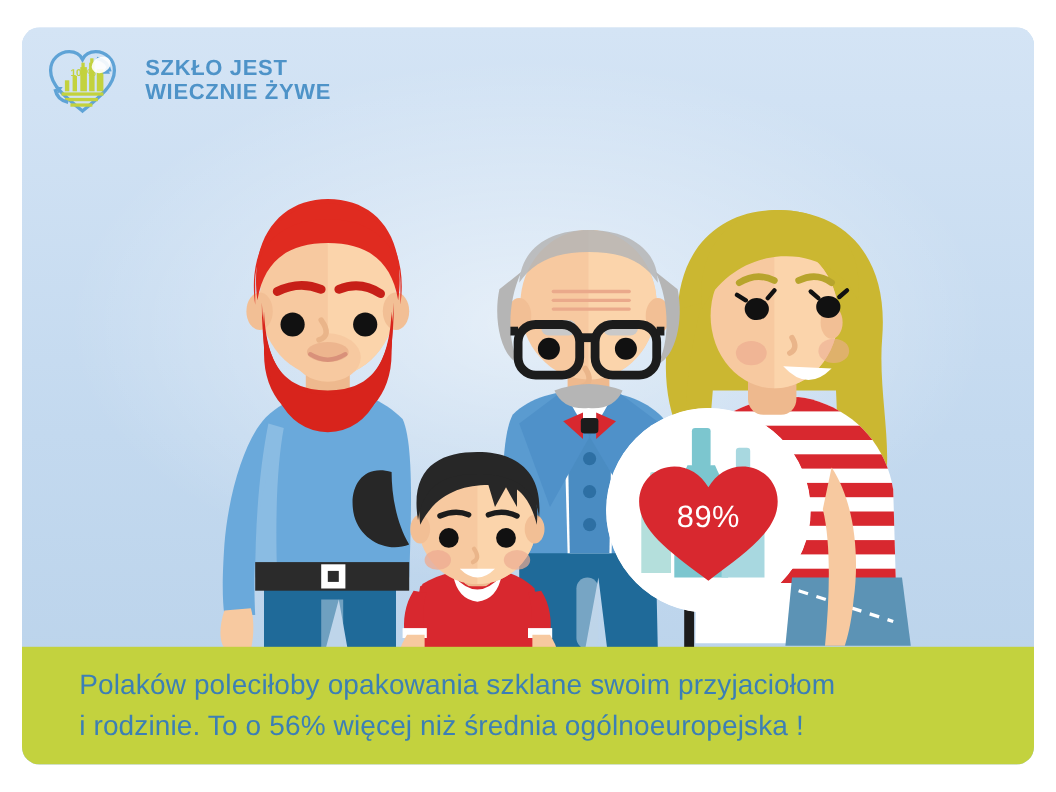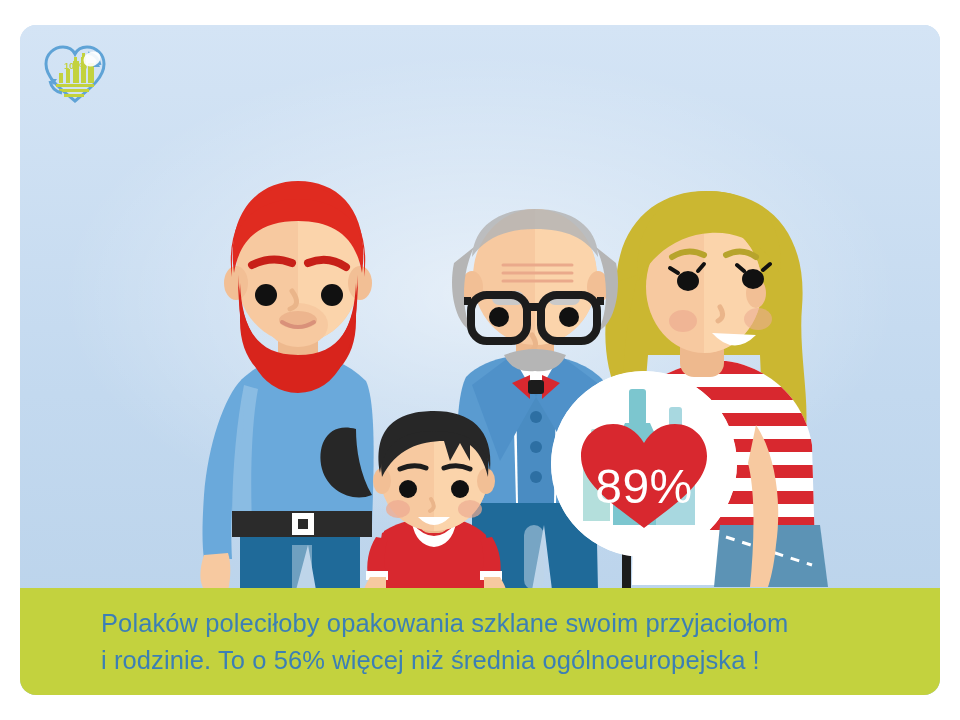--- a/index.html
+++ b/index.html
@@ -39,38 +39,38 @@
 
   
   .badge{
     position:absolute;left:531px;top:346px;width:186px;height:186px;
     border-radius:50%;background:#ffffff;
     box-shadow:0 0 0 0 rgba(0,0,0,0);
     overflow:hidden;
   }
   .badge svg{display:block;}
   .badge-value{
-    position:absolute;left:0;top:16px;width:186px;height:186px;
+    position:absolute;left:0;top:0;width:186px;height:186px;
     display:flex;align-items:center;justify-content:center;
-    color:#ffffff;font-size:48px;font-weight:normal;
+    color:#ffffff;font-size:28px;font-weight:normal;
     letter-spacing:.5px;
     padding-top:12px;box-sizing:border-box;
     pointer-events:none;
   }
 
   
   .caption{
     position:absolute;left:0;bottom:0;width:920px;height:107px;
     background:#c3d23e;
     display:flex;flex-direction:column;justify-content:center;
     padding:0 52px;box-sizing:border-box;
   }
   .caption-line{
     color:#3c7fb5;font-size:25.5px;line-height:1.42;
-    letter-spacing:.1px;white-space:nowrap;margin-left:29px;
+    letter-spacing:.1px;white-space:nowrap;
   }
 </style>
 </head>
 <body>
 
 <div id="stage">
   <div class="card">
     <div class="card-sky"></div>
 
     <div class="people">
@@ -351,20 +351,24 @@
           <rect x="40" y="10" width="3" height="5"></rect>
           <rect x="32" y="14" width="3" height="5"></rect>
         </g>
         <text x="22" y="26" font-family="Liberation Sans, sans-serif" font-size="9" font-weight="bold" fill="#c3d23e">100%</text>
         <path d="M46 10 q10 2 12 12" stroke="#5fa3d6" stroke-width="3" fill="none"></path>
         <path d="M55 18 l3 6 l-7 0 Z" fill="#5fa3d6"></path>
         <path d="M20 50 q-10 -2 -12 -12" stroke="#5fa3d6" stroke-width="3" fill="none"></path>
         <path d="M11 42 l-3 -6 l7 0 Z" fill="#5fa3d6"></path>
         <ellipse cx="50" cy="16" rx="9" ry="7" transform="rotate(-28 50 16)" fill="#ffffff" opacity=".9"></ellipse>
       </svg>
+      <div class="logo-text">
+        <span class="logo-line">SZKŁO JEST</span>
+        <span class="logo-line">WIECZNIE ŻYWE</span>
+      </div>
     </div>
 
     <div class="caption">
       <span class="caption-line">Polaków poleciłoby opakowania szklane swoim przyjaciołom</span>
       <span class="caption-line">i rodzinie. To o 56% więcej niż średnia ogólnoeuropejska !</span>
     </div>
   </div>
 </div>
 
 </body></html>

